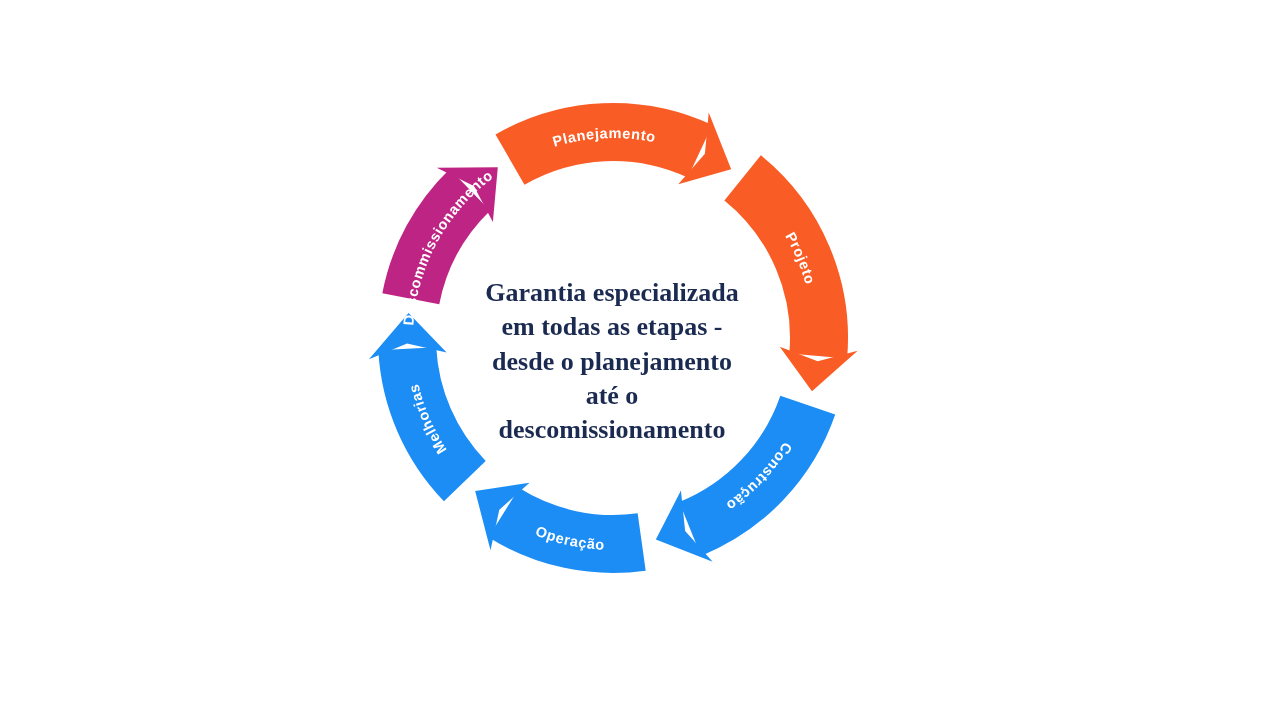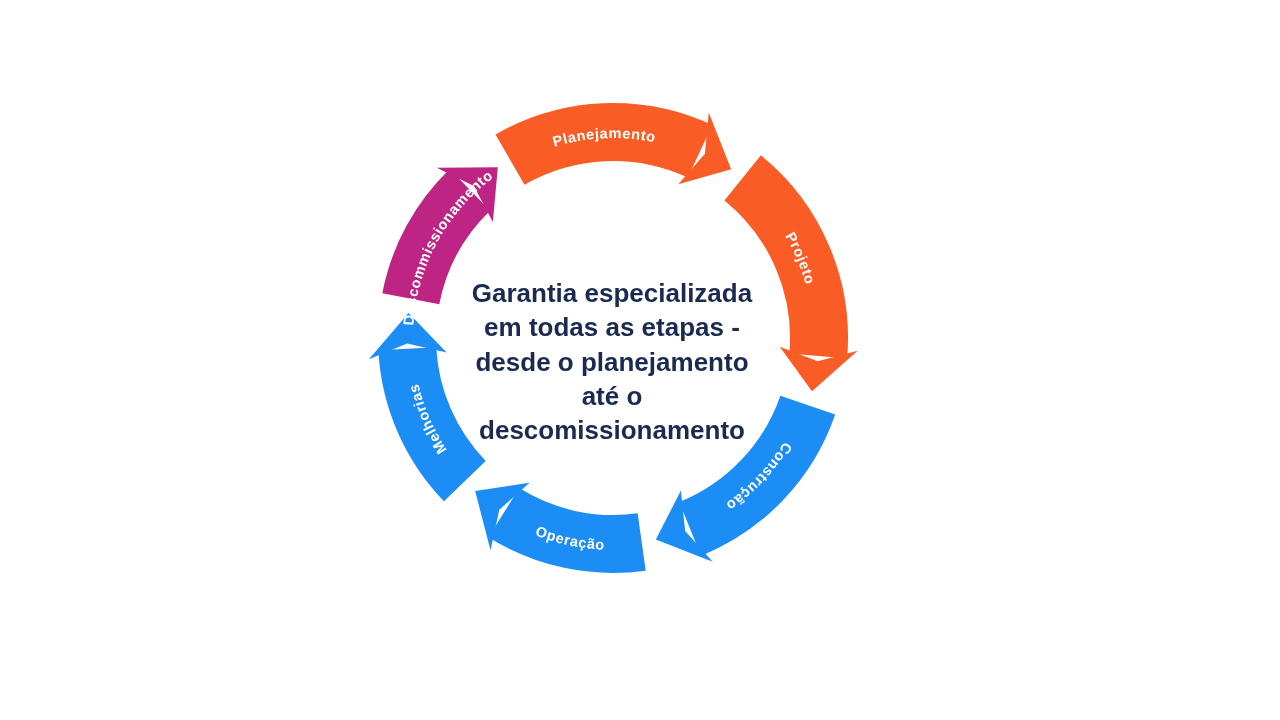--- a/index.html
+++ b/index.html
@@ -36,21 +36,21 @@
     position: absolute;
     left: 612px;
     top: 362px;
     transform: translate(-50%, -50%);
     width: 340px;
     text-align: center;
     white-space: pre-line;
     font-weight: bold;
     font-size: 26px;
     line-height: 1.32;
-    font-family: Liberation Sans, sans-serif;
+    font-family: Liberation Serif, serif;
   }
 </style>
 </head>
 <body style="background: rgb(255, 255, 255);">
 
 <div class="stage">
   <svg id="cycle-svg" viewBox="0 0 1280 720" xmlns="http://www.w3.org/2000/svg" xmlns:xlink="http://www.w3.org/1999/xlink">
       <g>
         <path d="M 510.00000000000006 159.59876682040561 A 206 206 0 0 1 700.059361918584 151.3005958704501" fill="none" stroke="#F95D25" stroke-width="58"></path>
         <path d="M 678.2520984577087 184.27568947344247 L 731.1567458883155 169.2546788764677 L 708.7291264798721 112.47631090415214 L 704.9167495006207 153.64352150998283 Z" fill="#F95D25"></path>

